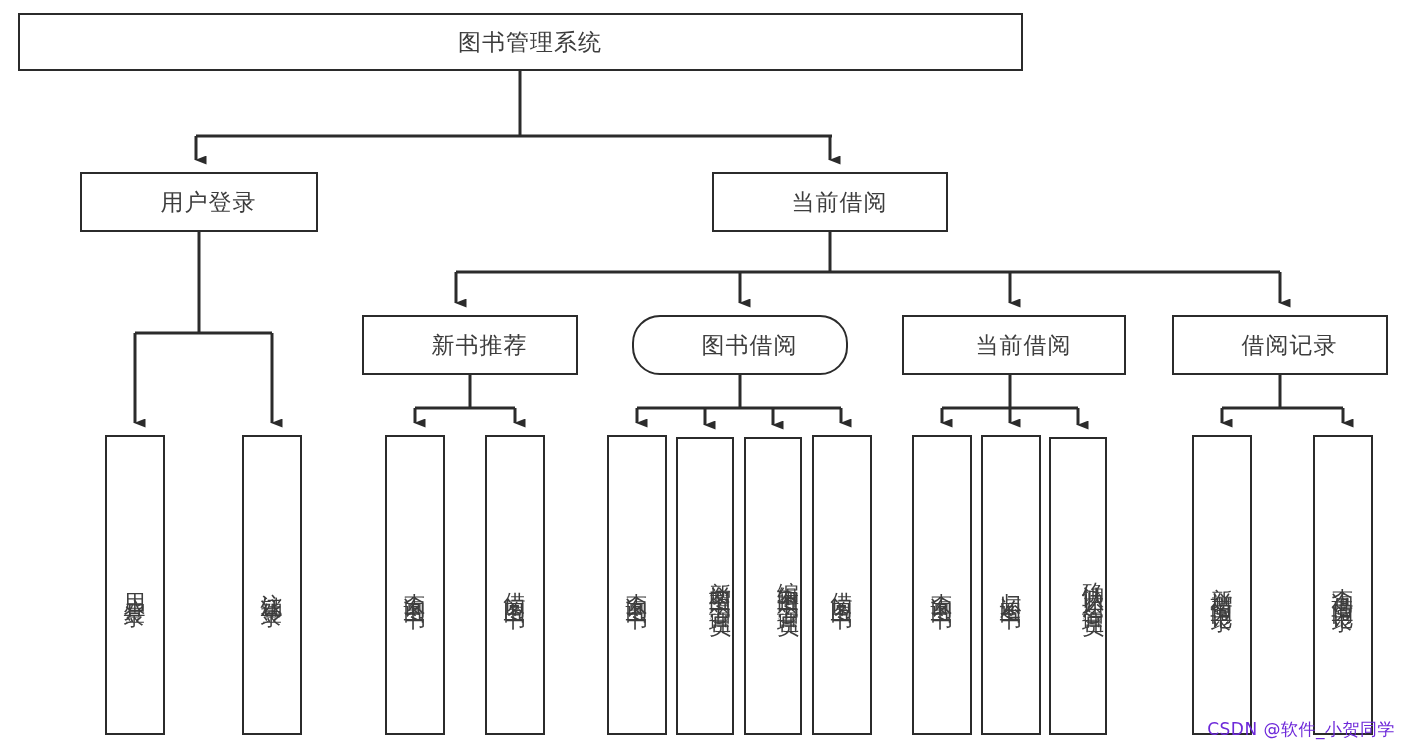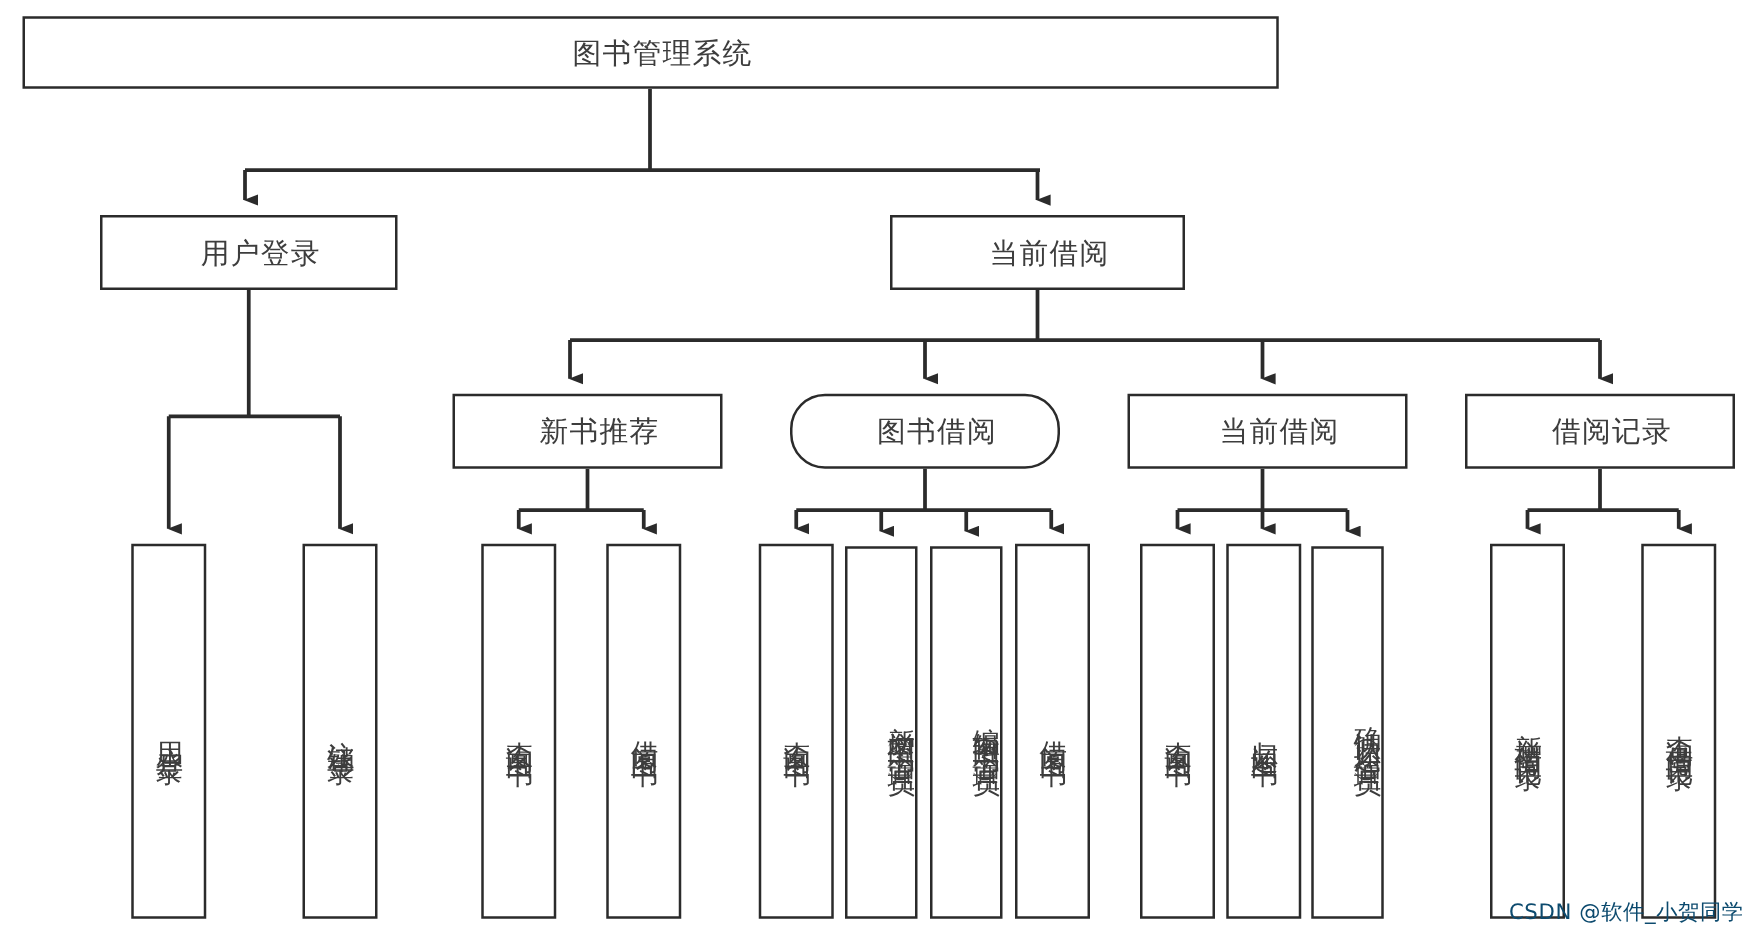--- a/index.html
+++ b/index.html
@@ -53,21 +53,21 @@
   }
   .node-label {
     display: block;
     white-space: nowrap;
   }
   #watermark {
     position: absolute;
     right: 10px;
     bottom: 6px;
     font-size: 17px;
-    color: #0c4a6e;
+    color: #6d28d9;
     white-space: nowrap;
     letter-spacing: 0.5px;
   }
 </style>
 </head>
 <body>
 
 <div id="canvas">
 
   <svg id="wires" viewBox="0 0 1405 747" xmlns="http://www.w3.org/2000/svg">

